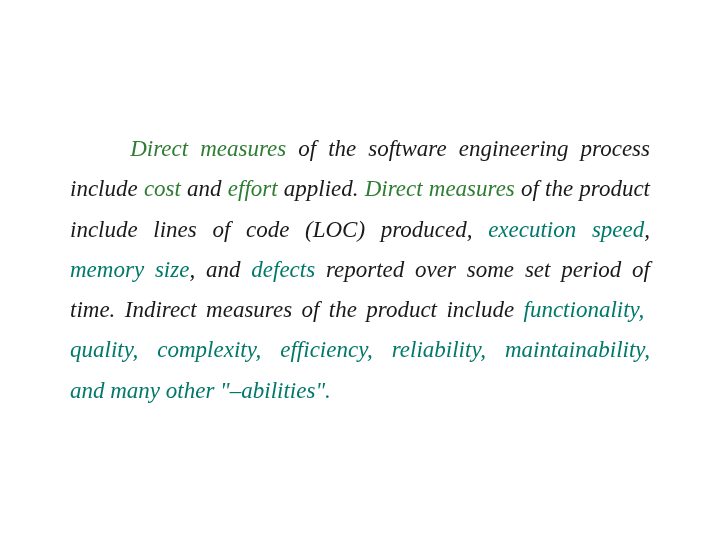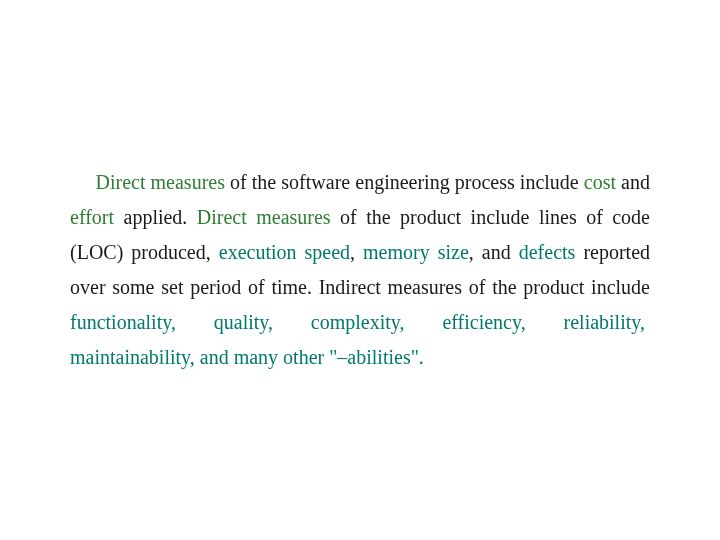--- a/index.html
+++ b/index.html
@@ -15,23 +15,24 @@
       display: flex;
       align-items: center;
       justify-content: center;
       font-family: "Times New Roman", Times, serif;
     }
 
     .content-area {
       width: 600px;
       padding: 20px 10px;
       line-height: 1.75;
-      font-size: 20px;
+      font-size: 23px;
       text-align: justify;
       color: #2e7d32;
+      font-style: italic;
     }
 
     .text-black {
       color: #1a1a1a;
     }
 
     .text-green {
       color: #2e7d32;
     }
 

